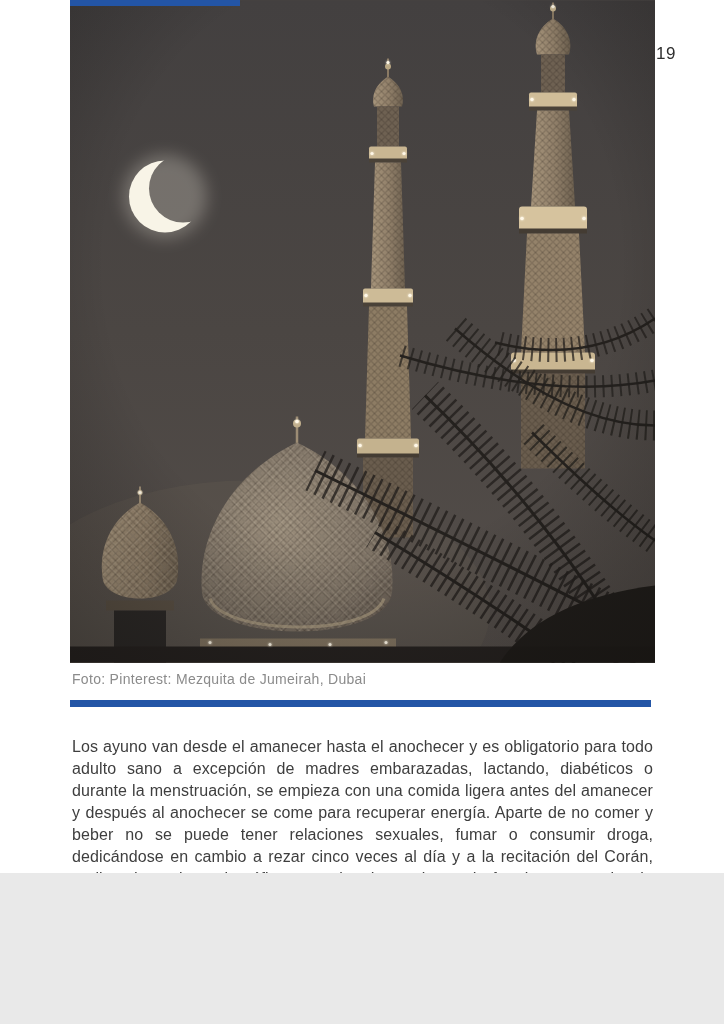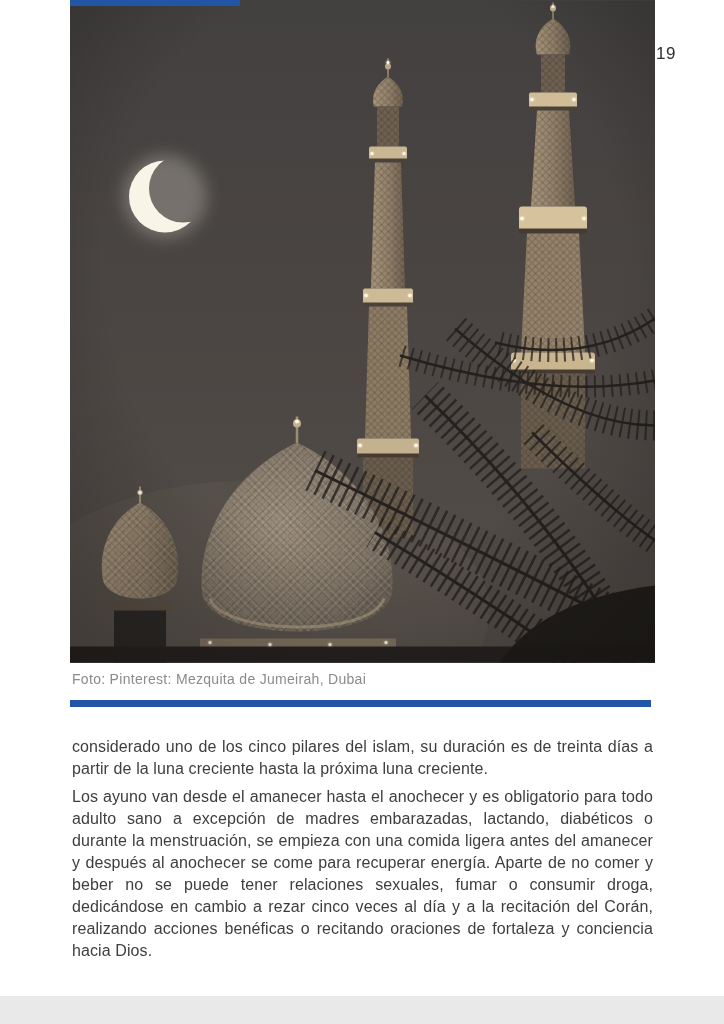--- a/index.html
+++ b/index.html
@@ -1,17 +1,17 @@
 <!DOCTYPE html>
 <html style="--accent: #2355a6;"><head>
 <meta charset="utf-8">
 <style>
   html,body{margin:0;padding:0;background:#e9e9e9;}
   .page{
-    position:relative;width:724px;height:996px;margin:0 auto;
+    position:relative;width:724px;height:873px;margin:0 auto;
     background:#ffffff;overflow:hidden;
     font-family:"Liberation Sans",sans-serif;
   }
   .accent-rule{position:absolute;background:var(--accent,#2355a6);}
   .accent-rule.top{left:70px;top:0;width:170px;height:6px;z-index:5;}
   .accent-rule.bottom{left:115px;top:1012px;width:231px;height:5px;}
   .photo{
     position:absolute;left:70px;top:0;width:585px;height:663px;margin:0;
     background:#464240;overflow:hidden;
   }
@@ -203,19 +203,18 @@
     </svg>
   </figure>
 
   <div class="page-number">19</div>
 
   <div class="caption">Foto: Pinterest: Mezquita de Jumeirah, Dubai</div>
 
   <div class="divider"></div>
 
   <main class="article">
-    <p class="para">considerado uno de los cinco pilares del islam, su duración es de treinta días a partir de la luna creciente hasta la próxima luna creciente.</p>
     <p class="para">Los ayuno van desde el amanecer hasta el anochecer y es obligatorio para todo adulto sano a excepción de madres embarazadas, lactando, diabéticos o durante la menstruación, se empieza con una comida ligera antes del amanecer y después al anochecer se come para recuperar energía. Aparte de no comer y beber no se puede tener relaciones sexuales, fumar o consumir droga, dedicándose en cambio a rezar cinco veces al día y a la recitación del Corán, realizando acciones benéficas o recitando oraciones de fortaleza y conciencia hacia Dios.</p>
   </main>
 
   <div class="accent-rule bottom"></div>
 
 </div>
 
 </body></html>

